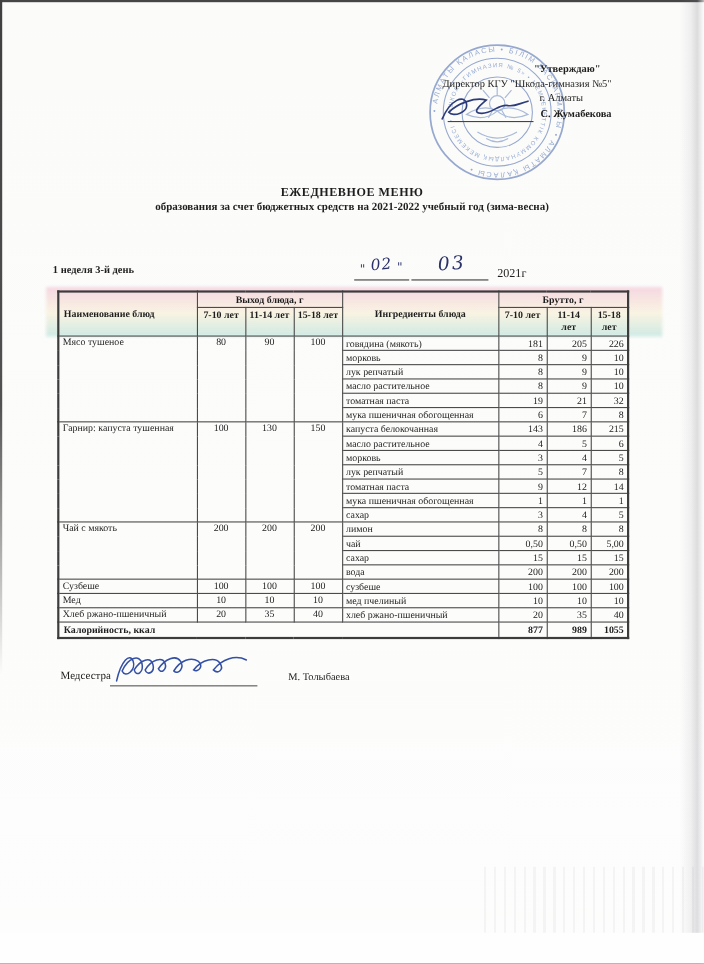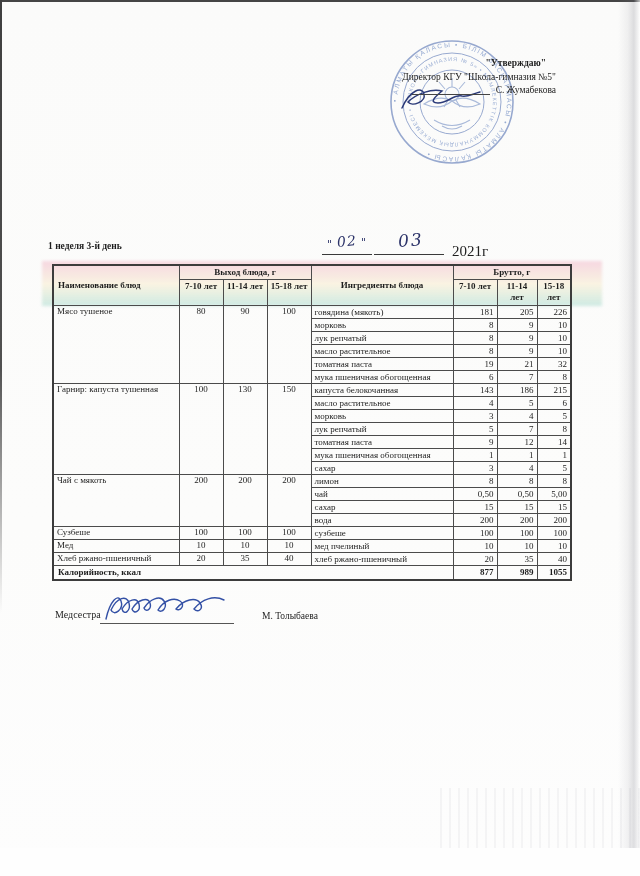--- a/index.html
+++ b/index.html
@@ -20,38 +20,38 @@
 
   
   .stamp{position:absolute;left:386px;top:36px;}
   .dir-sign{position:absolute;left:398px;top:84px;}
 
   
   .approval{position:absolute;top:57px;right:84px;width:280px;text-align:right;
     font-size:9.5px;line-height:13.5px;}
   .approval .l1{font-weight:bold;padding-right:10px;}
   .approval .l3{padding-right:26px;}
-  .approval .l4{display:flex;justify-content:flex-end;align-items:flex-start;gap:6px;}
+  .approval .l4{display:flex;justify-content:flex-end;align-items:flex-end;gap:6px;font-weight:bold;}
   .sig-line{display:inline-block;width:78px;border-bottom:1px solid #444;height:10px;}
 
   
   .doc-title{position:absolute;left:20px;top:168px;width:600px;text-align:center;
     font-weight:bold;font-size:10px;line-height:14px;}
   .doc-title .t1{font-size:11px;letter-spacing:.5px;}
 
   
   .week-label{position:absolute;left:48px;top:241px;font-weight:bold;font-size:9.5px;}
   .ink{color:#2b3268;font-family:"DejaVu Serif",serif;font-style:italic;}
   .hw-quote-open{position:absolute;left:327px;top:238px;font-size:11px;}
   .hw-day{position:absolute;left:337px;top:233px;font-size:14px;transform:rotate(-6deg);letter-spacing:1px;}
   .hw-quote-close{position:absolute;left:361px;top:236px;font-size:11px;}
   .hw-month{position:absolute;left:398px;top:230px;font-size:17px;transform:rotate(-4deg);letter-spacing:2px;}
   .date-ul1{position:absolute;left:322px;top:254px;width:50px;height:1px;background:#3a3a3a;}
   .date-ul2{position:absolute;left:374px;top:254px;width:70px;height:1px;background:#3a3a3a;}
-  .year-label{position:absolute;left:452px;top:243px;font-size:15px;}
+  .year-label{position:absolute;left:452px;top:243px;font-size:11px;}
 
   
   .rainbow{position:absolute;left:42px;top:261px;width:560px;height:45px;
     background:linear-gradient(180deg,rgba(240,185,203,.55) 0%,rgba(247,236,205,.55) 52%,rgba(176,222,211,.6) 100%);
     filter:blur(1.5px);}
 
   
   table.menu{position:absolute;left:52px;top:264px;width:518px;border-collapse:collapse;
     font-size:9px;table-layout:fixed;}
   table.menu th,table.menu td{border:1px solid #4b4b4b;padding:0 3px;line-height:11px;
@@ -118,27 +118,30 @@
     </g>
   </svg>
 
   <svg class="dir-sign" width="86" height="32" viewBox="0 0 86 32">
     <path d="M4,24 C12,6 24,2 26,10 C28,18 14,23 10,18 C18,10 34,4 44,7 C38,12 30,19 40,19 C50,19 56,10 64,12 C70,13 74,10 82,8" stroke="#2c3b79" stroke-width="1.5" fill="none" stroke-linecap="round"></path>
   </svg>
 
   <div class="approval">
     <div class="l1">"Утверждаю"</div>
     <div class="l2">Директор КГУ "Школа-гимназия №5"</div>
+    <div class="l3">г. Алматы</div>
     <div class="l4">
       <span class="sig-line"></span>
       <span>С. Жумабекова</span>
     </div>
   </div>
 
   <div class="doc-title">
+    <div class="t1">ЕЖЕДНЕВНОЕ МЕНЮ</div>
+    <div class="t3">образования за счет бюджетных средств на 2021-2022 учебный год  (зима-весна)</div>
   </div>
 
   <div class="week-label">1 неделя 3-й день</div>
   <span class="ink hw-quote-open">"</span>
   <span class="ink hw-day">02</span>
   <span class="ink hw-quote-close">"</span>
   <div class="date-ul1"></div>
   <span class="ink hw-month">03</span>
   <div class="date-ul2"></div>
   <div class="year-label">2021г</div>

